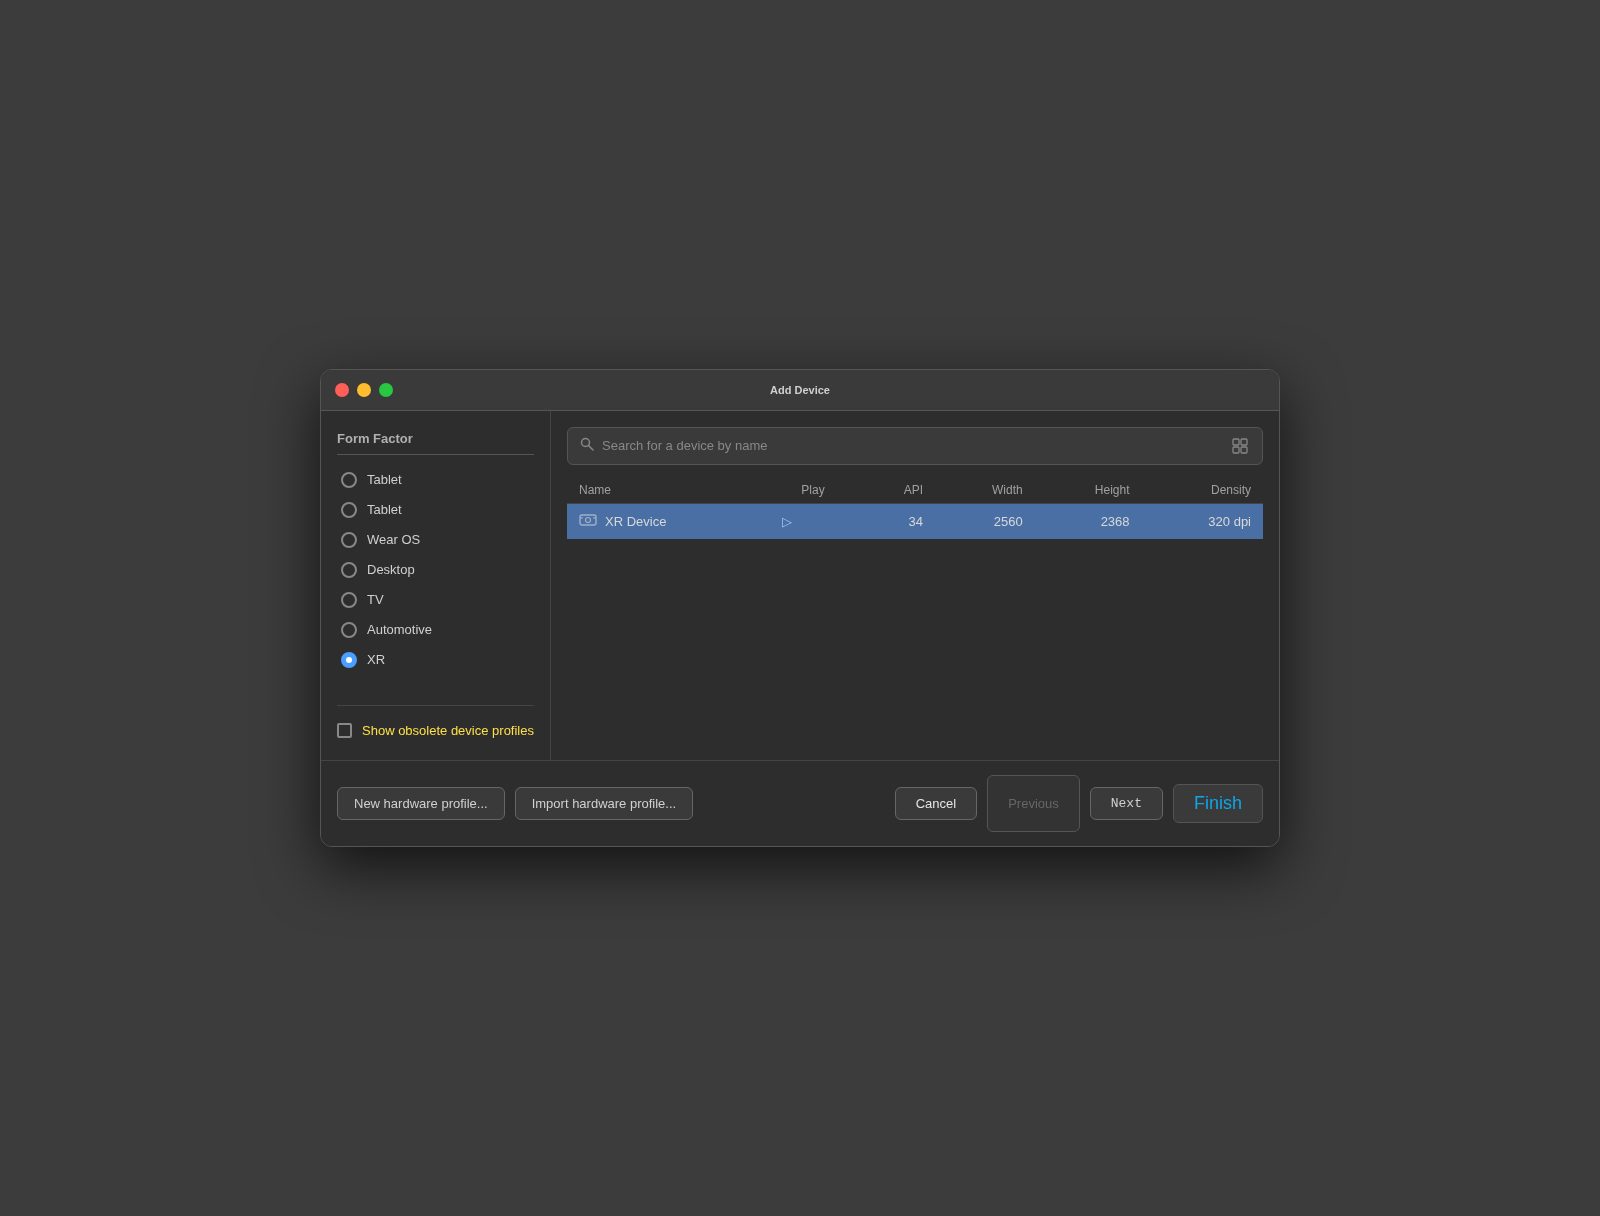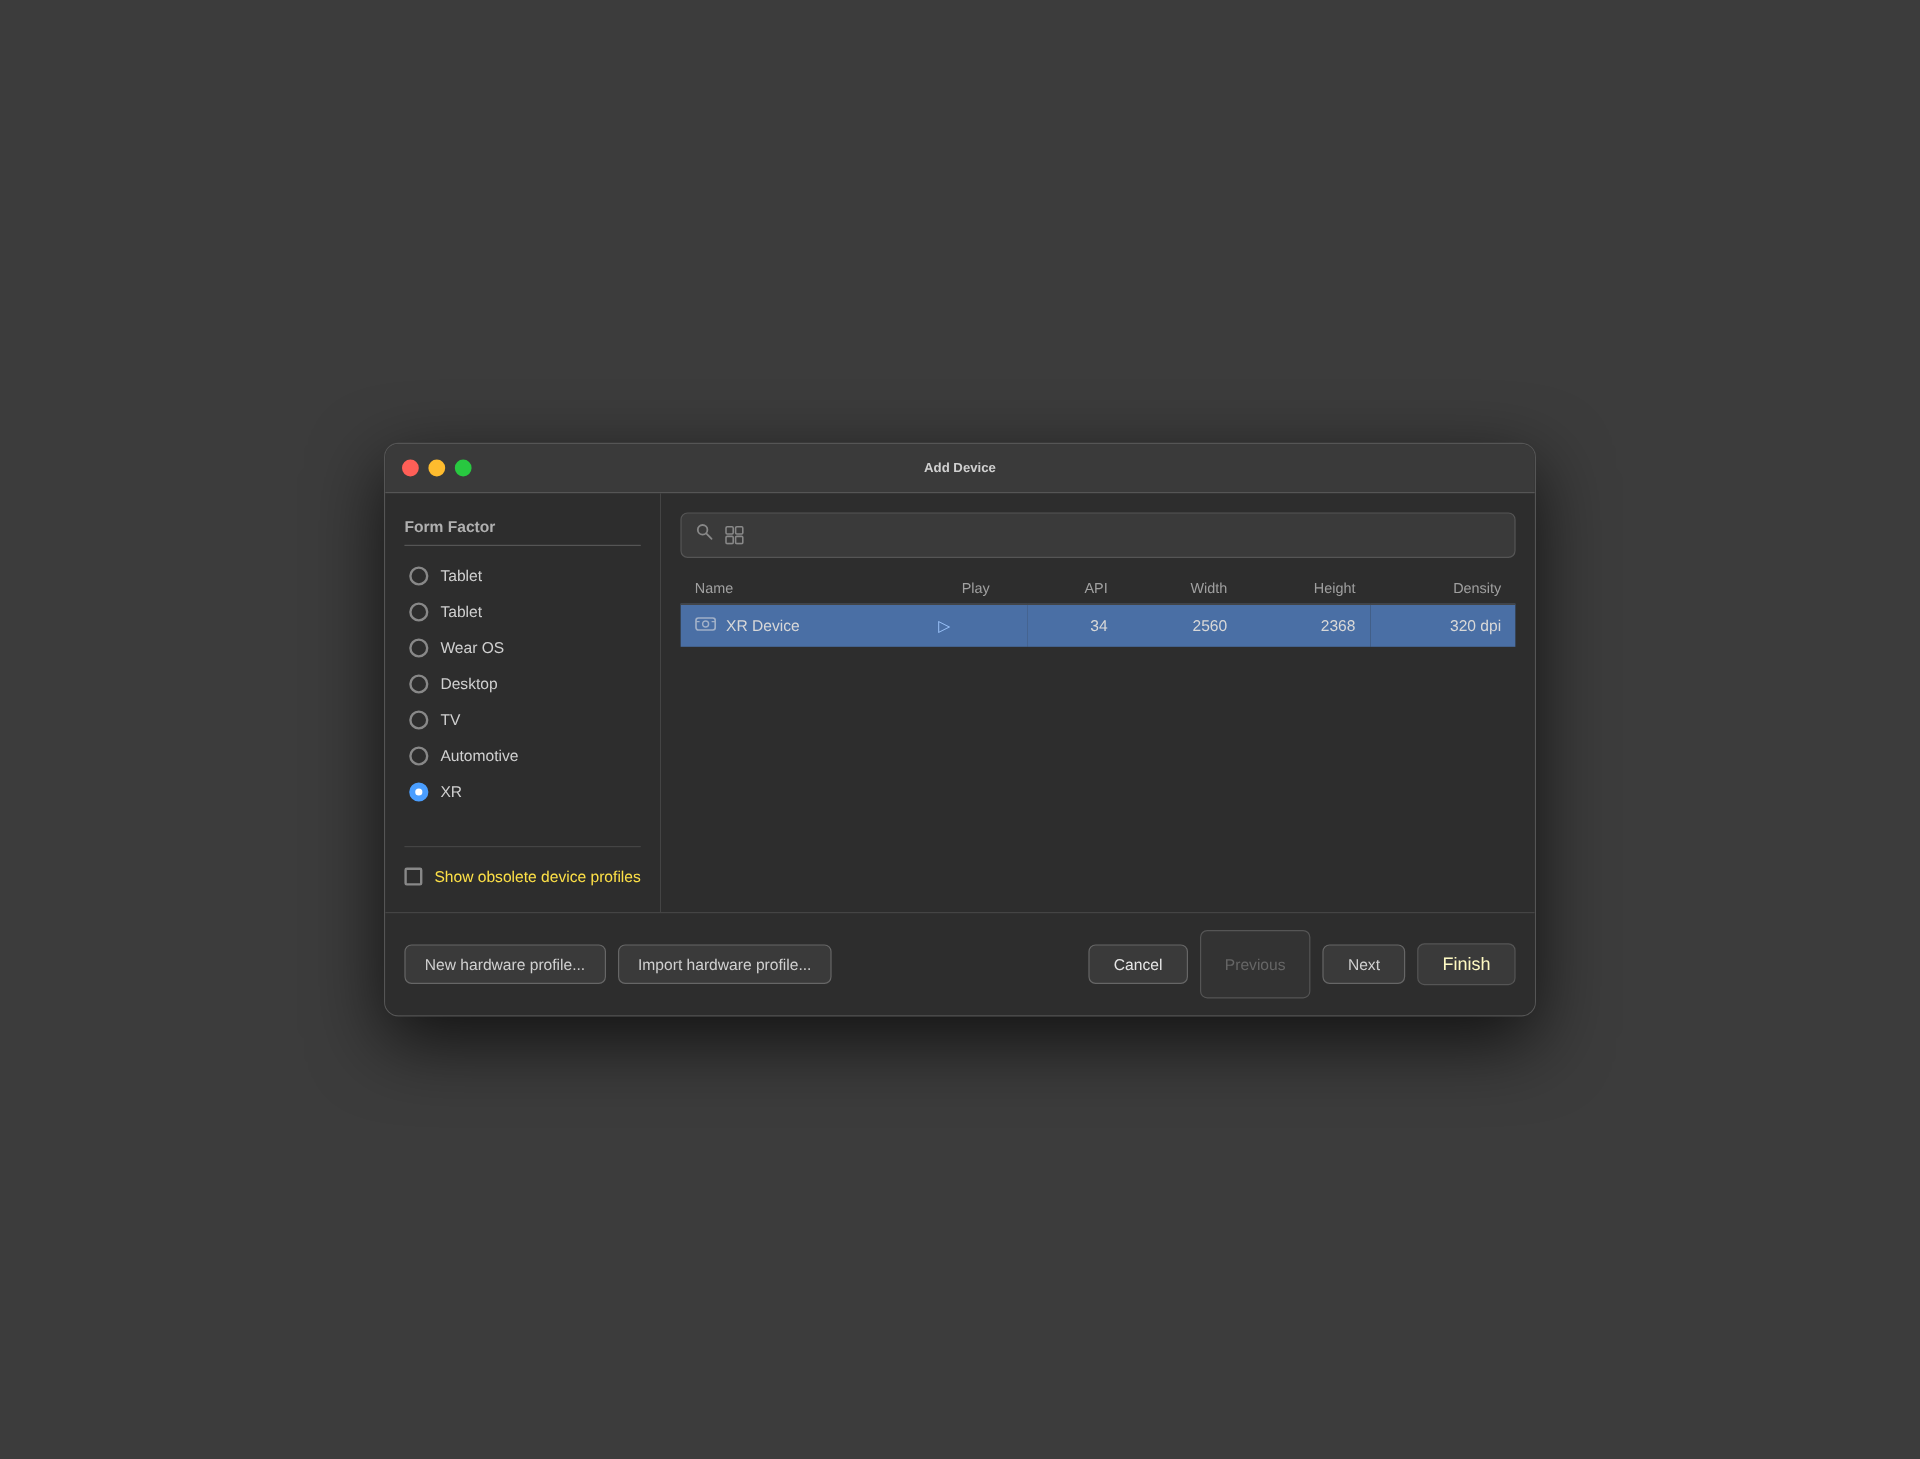--- a/index.html
+++ b/index.html
@@ -317,29 +317,30 @@
     }
 
     .btn-primary {
       background: #3a3a3a;
       color: #d0d0d0;
       border: 1px solid #666;
       border-radius: 6px;
       padding: 8px 20px;
       font-size: 13px;
       cursor: pointer;
+      font-family: Liberation Mono, monospace;
     }
 
     .btn-finish {
       background: #3a3a3a;
-      color: #fef9c3;
+      color: #0ea5e9;
       border: 1px solid #555;
       border-radius: 6px;
       padding: 8px 20px;
-      font-size: 15px;
+      font-size: 18px;
       cursor: not-allowed;
     }
   </style>
 </head>
 <body>
 
 <div class="dialog">
 
   <div class="title-bar">
     <div class="window-controls">
@@ -404,20 +405,21 @@
 
     <div class="content-area">
 
       <div class="search-bar">
         <span class="search-icon-svg">
           <svg width="14" height="14" viewBox="0 0 14 14" fill="none">
             <circle cx="5.5" cy="5.5" r="4" stroke="#888" stroke-width="1.5"></circle>
             <line x1="8.5" y1="8.5" x2="13" y2="13" stroke="#888" stroke-width="1.5" stroke-linecap="round"></line>
           </svg>
         </span>
+        <input type="text" class="search-input" placeholder="Search for a device by name" style="">
         <button class="table-icon-btn">
           <svg width="16" height="16" viewBox="0 0 16 16" fill="none">
             <rect x="1" y="1" width="6" height="6" rx="1" stroke="#888" stroke-width="1.3"></rect>
             <rect x="9" y="1" width="6" height="6" rx="1" stroke="#888" stroke-width="1.3"></rect>
             <rect x="1" y="9" width="6" height="6" rx="1" stroke="#888" stroke-width="1.3"></rect>
             <rect x="9" y="9" width="6" height="6" rx="1" stroke="#888" stroke-width="1.3"></rect>
           </svg>
         </button>
       </div>
 

